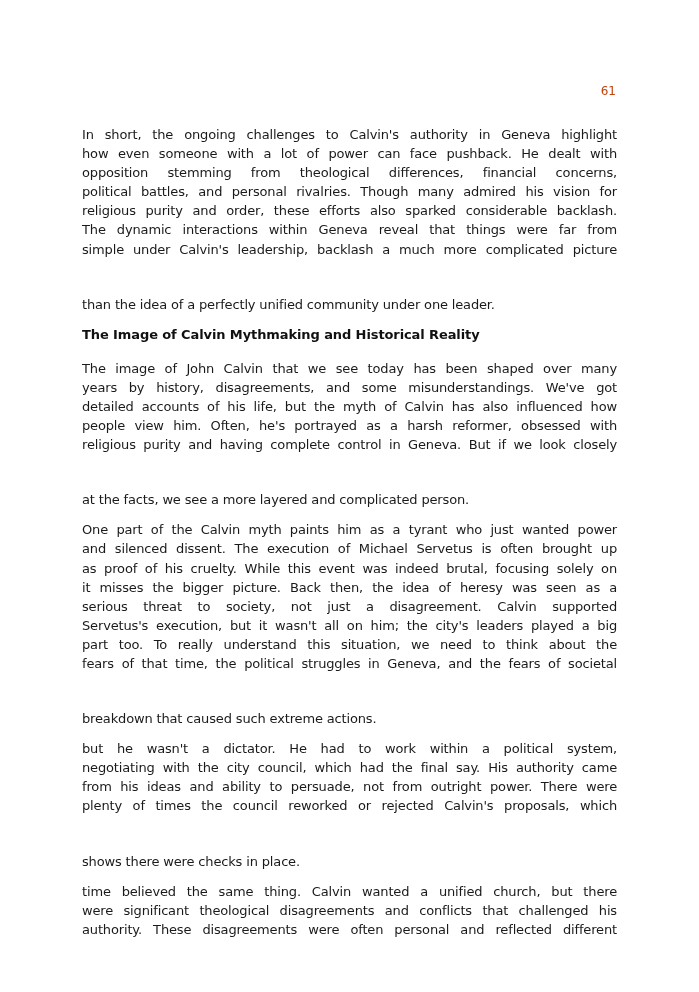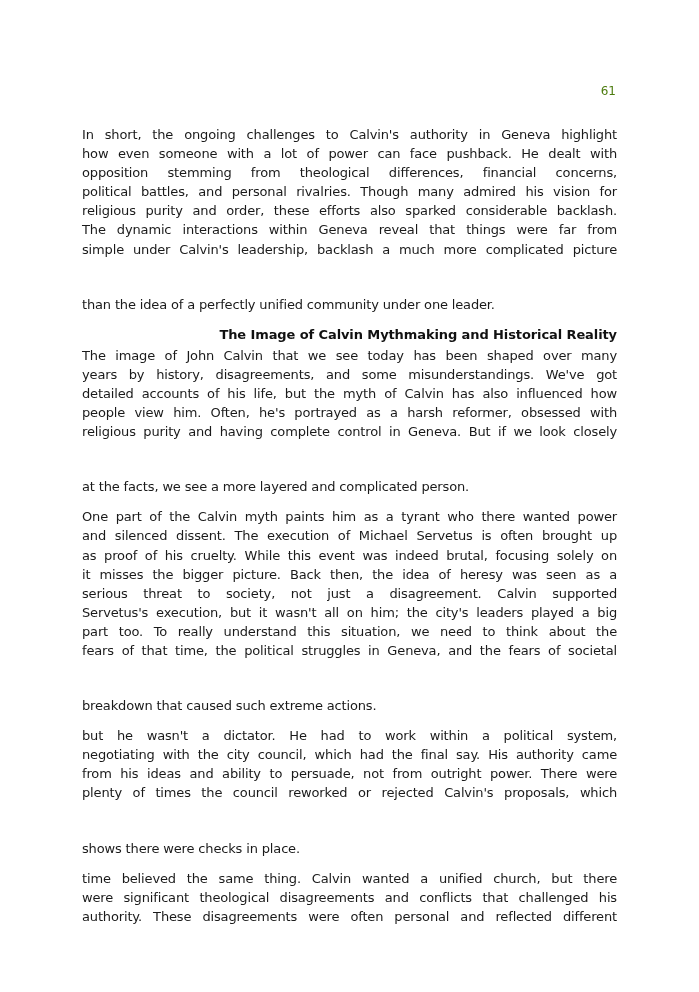--- a/index.html
+++ b/index.html
@@ -13,21 +13,21 @@
     position: relative;
     overflow: hidden;
     font-family: "DejaVu Sans", sans-serif;
     color: #1a1a1a;
   }
   .page-number {
     position: absolute;
     top: 84px;
     right: 83px;
     font-size: 12px;
-    color: #4d7c0f;
+    color: #c2410c;
   }
   .content {
     position: absolute;
     left: 82px;
     top: 125px;
     width: 535px;
   }
   .para {
     margin: 0 0 11px 0;
   }
@@ -42,24 +42,23 @@
     letter-spacing: -0.15px;
   }
   .line.last {
     text-align-last: left;
     margin-top: 36px;
   }
   .heading {
     font-size: 13px;
     font-weight: bold;
     line-height: 19px;
-    margin: 0 0 2px 0;
+    margin: 0 0 15px 0;
     letter-spacing: -0.1px;
     color: #111111;
-    text-align: right;
   }
 </style>
 </head>
 <body>
 
 <div class="page-number">61</div>
 
 <div class="content">
 
   <div class="para">
@@ -78,21 +77,21 @@
   <div class="para">
     <span class="line">The image of John Calvin that we see today has been shaped over many</span>
     <span class="line">years by history, disagreements, and some misunderstandings. We've got</span>
     <span class="line">detailed accounts of his life, but the myth of Calvin has also influenced how</span>
     <span class="line">people view him. Often, he's portrayed as a harsh reformer, obsessed with</span>
     <span class="line">religious purity and having complete control in Geneva. But if we look closely</span>
     <span class="line last">at the facts, we see a more layered and complicated person.</span>
   </div>
 
   <div class="para">
-    <span class="line">One part of the Calvin myth paints him as a tyrant who there wanted power</span>
+    <span class="line">One part of the Calvin myth paints him as a tyrant who just wanted power</span>
     <span class="line">and silenced dissent. The execution of Michael Servetus is often brought up</span>
     <span class="line">as proof of his cruelty. While this event was indeed brutal, focusing solely on</span>
     <span class="line">it misses the bigger picture. Back then, the idea of heresy was seen as a</span>
     <span class="line">serious threat to society, not just a disagreement. Calvin supported</span>
     <span class="line">Servetus's execution, but it wasn't all on him; the city's leaders played a big</span>
     <span class="line">part too. To really understand this situation, we need to think about the</span>
     <span class="line">fears of that time, the political struggles in Geneva, and the fears of societal</span>
     <span class="line last">breakdown that caused such extreme actions.</span>
   </div>
 

